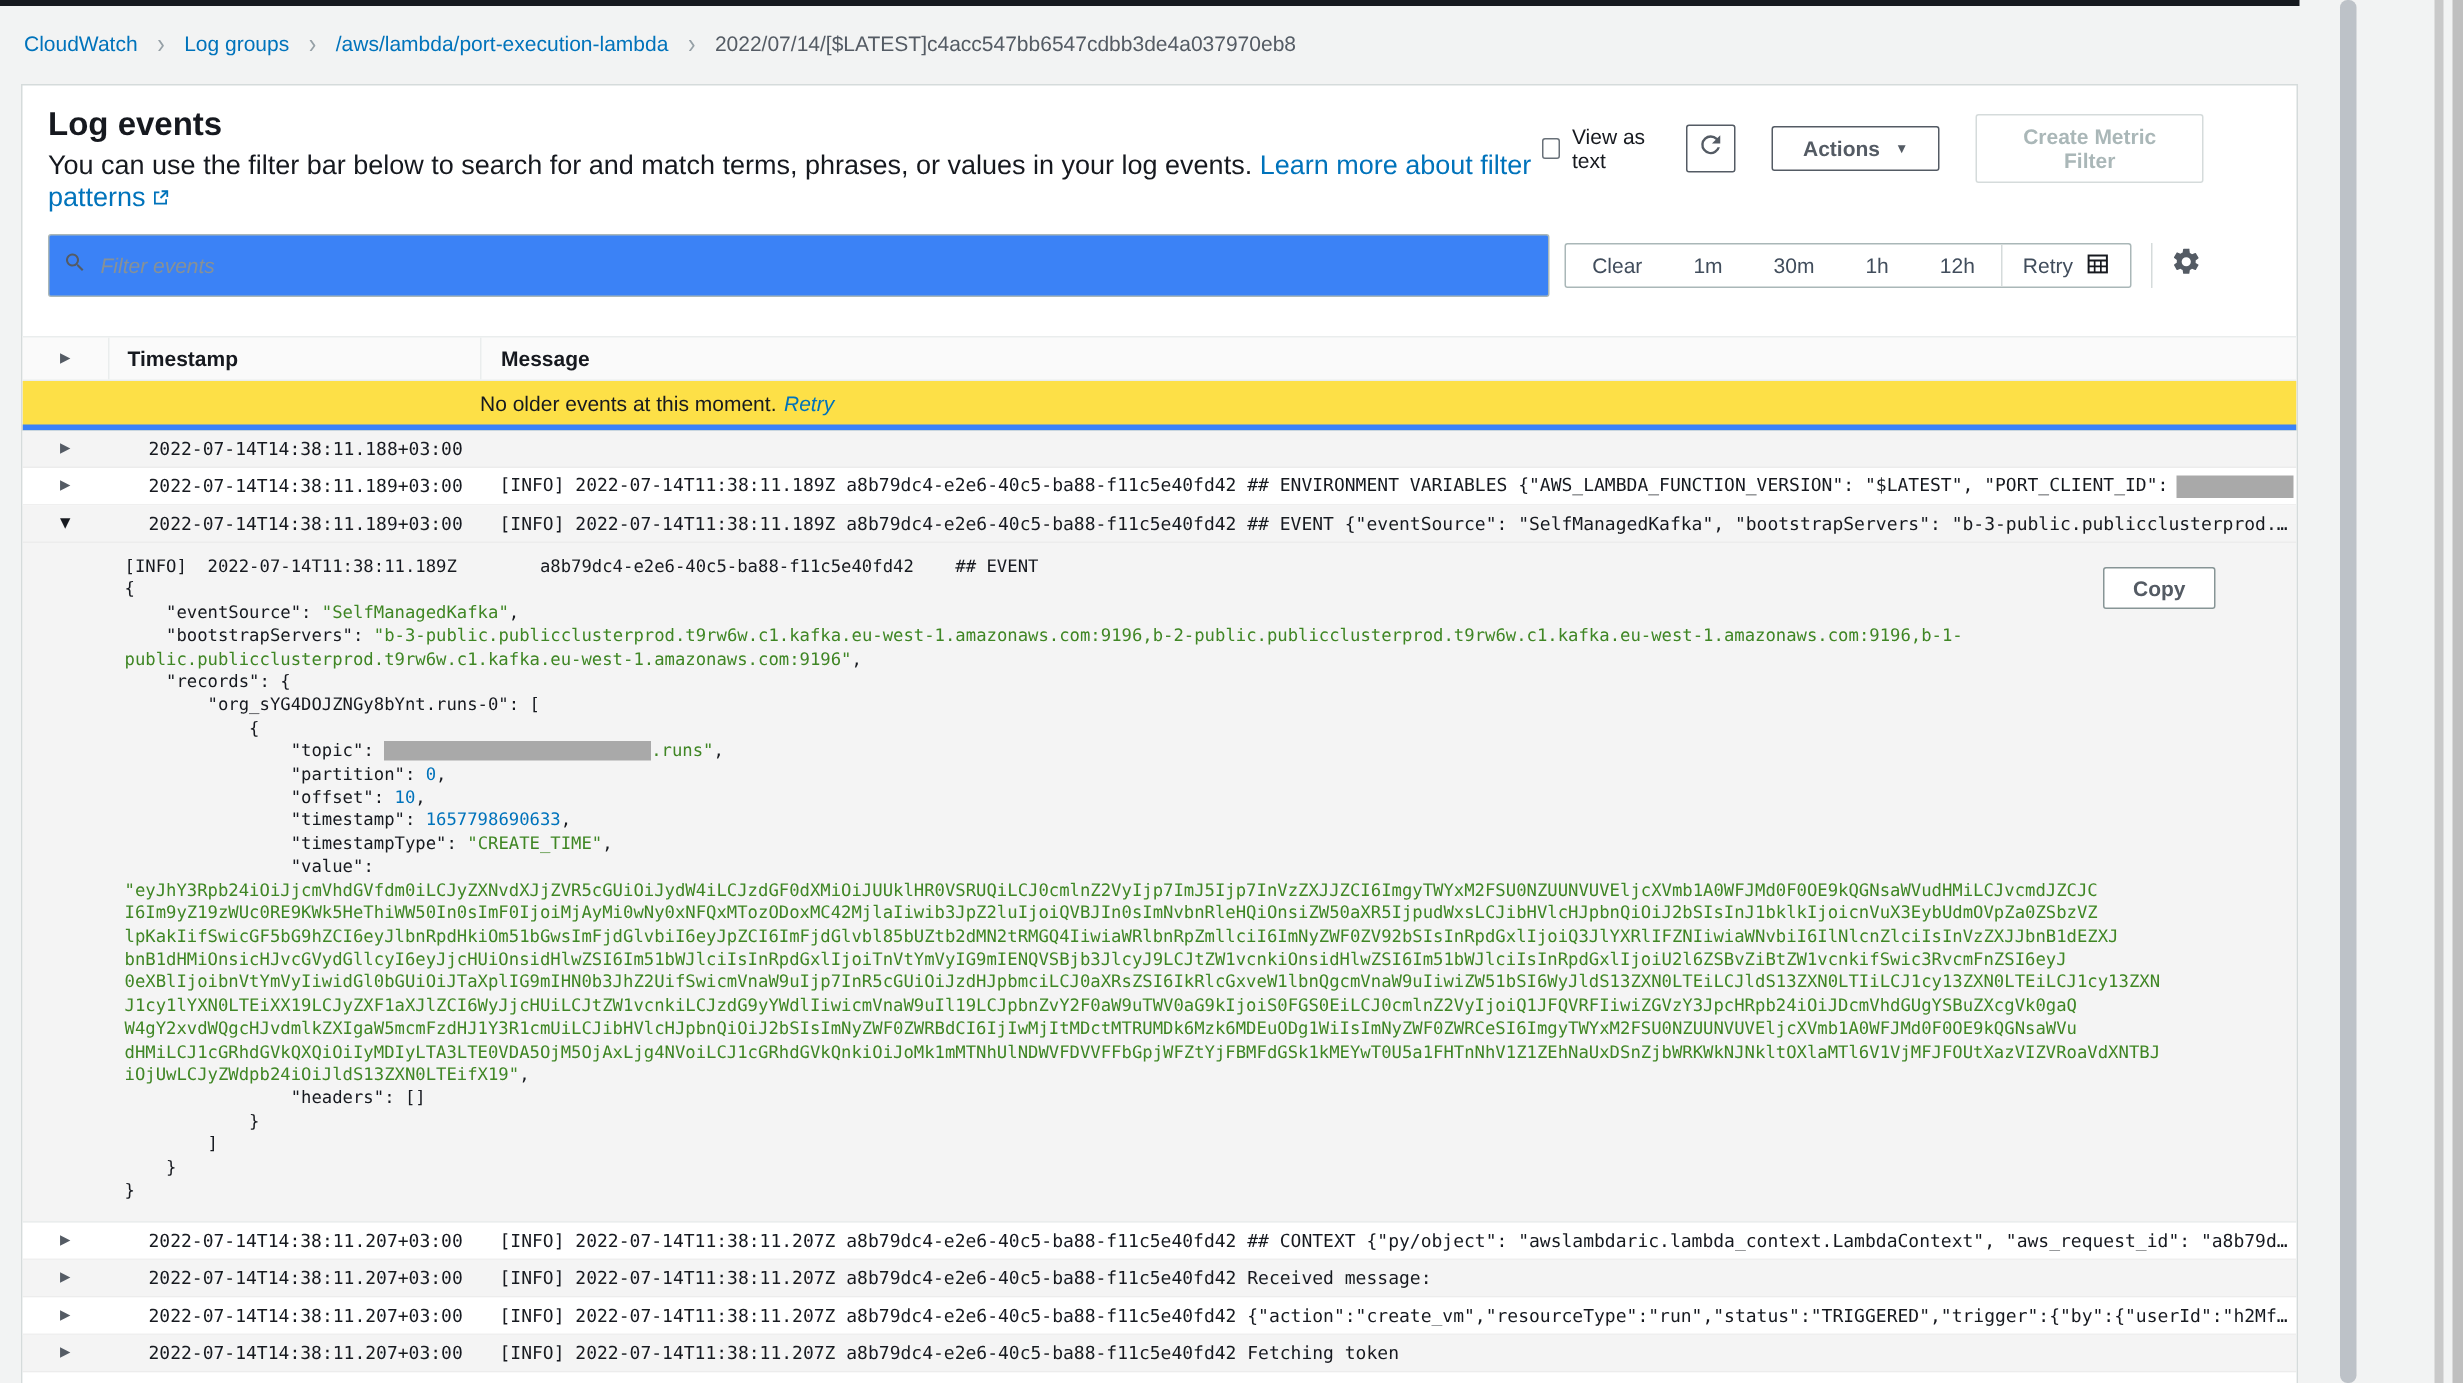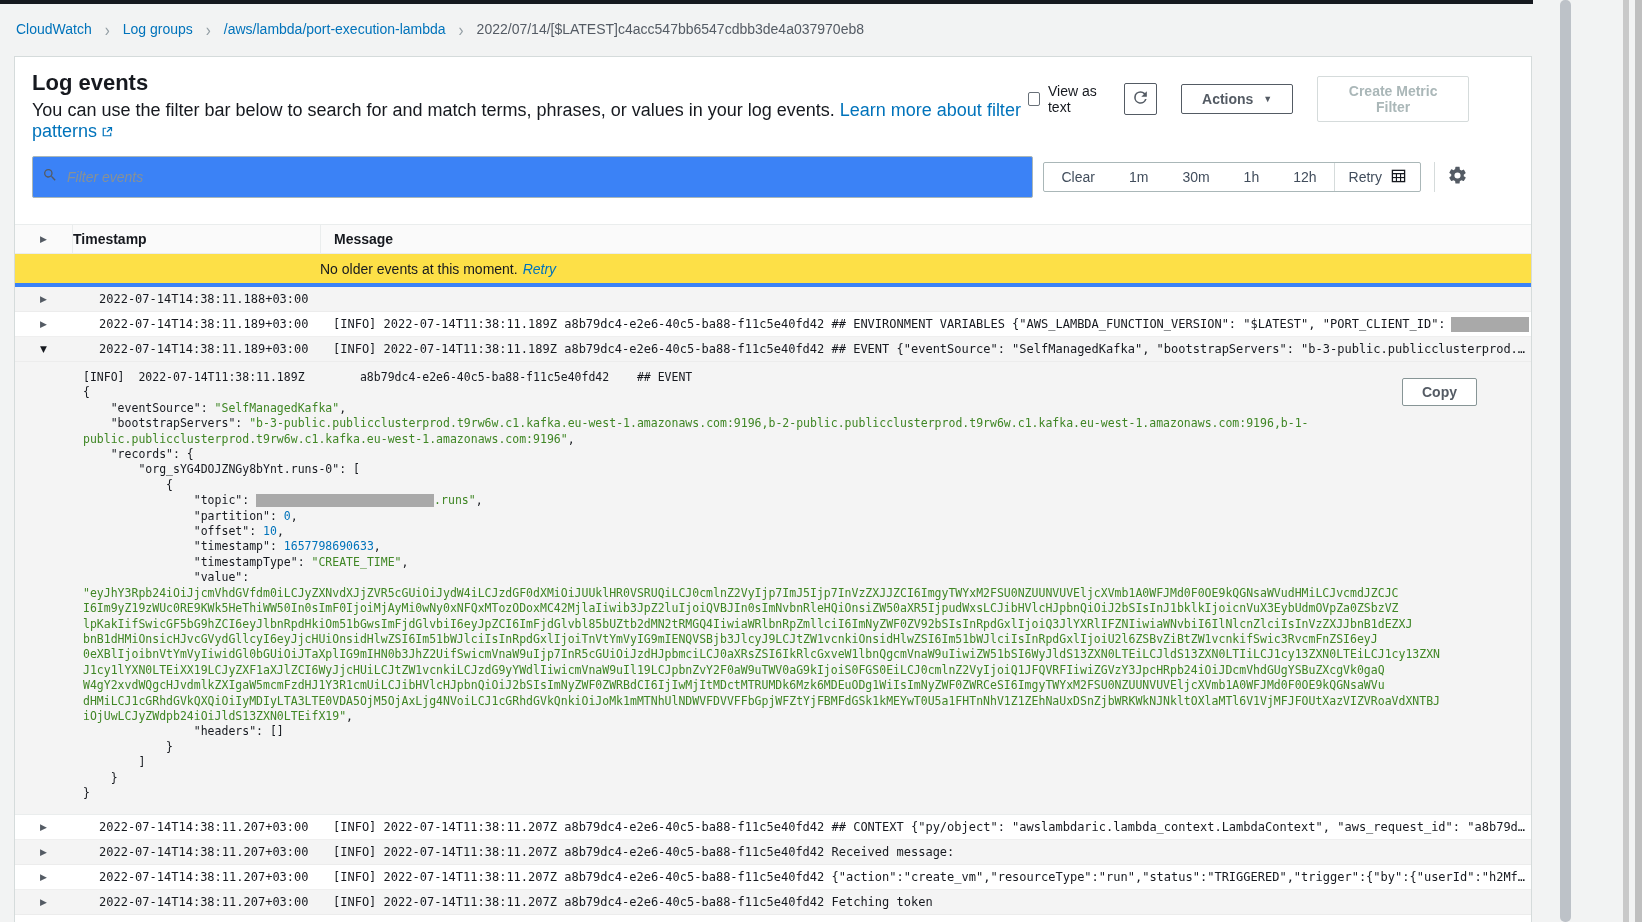--- a/index.html
+++ b/index.html
@@ -53,21 +53,21 @@
   .range-custom { display:flex; align-items:center; gap:9px; padding:0 14px;
     border-left:1px solid #d5dbdb; height:100%; cursor:pointer; }
   .v-divider { width:1px; height:30px; background:#d5dbdb; margin:0 12px 0 13px; }
   .gear-wrap { cursor:pointer; display:flex; align-items:center; margin-right:46px; }
 
   
   .table-head { display:flex; height:30px; margin-top:26px; background:#fafafa;
     border-top:1px solid #eaeded; border-bottom:1px solid #eaeded;
     align-items:center; font-size:14px; font-weight:700; color:#16191f; }
   .col-caret { width:57px; display:flex; justify-content:center; align-items:center; }
-  .col-ts { width:248px; padding-left:0; border-left:1px solid #eaeded; height:100%;
+  .col-ts { width:248px; padding-left:12px; border-left:1px solid #eaeded; height:100%;
     display:flex; align-items:center; }
   .col-msg { flex:1; padding-left:13px; border-left:1px solid #eaeded; height:100%;
     display:flex; align-items:center; overflow:hidden; }
 
   .banner-row { height:33px; display:flex; align-items:center; font-size:14px;
     border-bottom:4px solid #3b82f6; background:#fde047; }
   .banner-row .spacer { width:305px; }
   .retry { color:#0073bb; font-style:italic; margin-left:5px; cursor:pointer; }
 
   .log-row { display:flex; height:25px; align-items:center;

